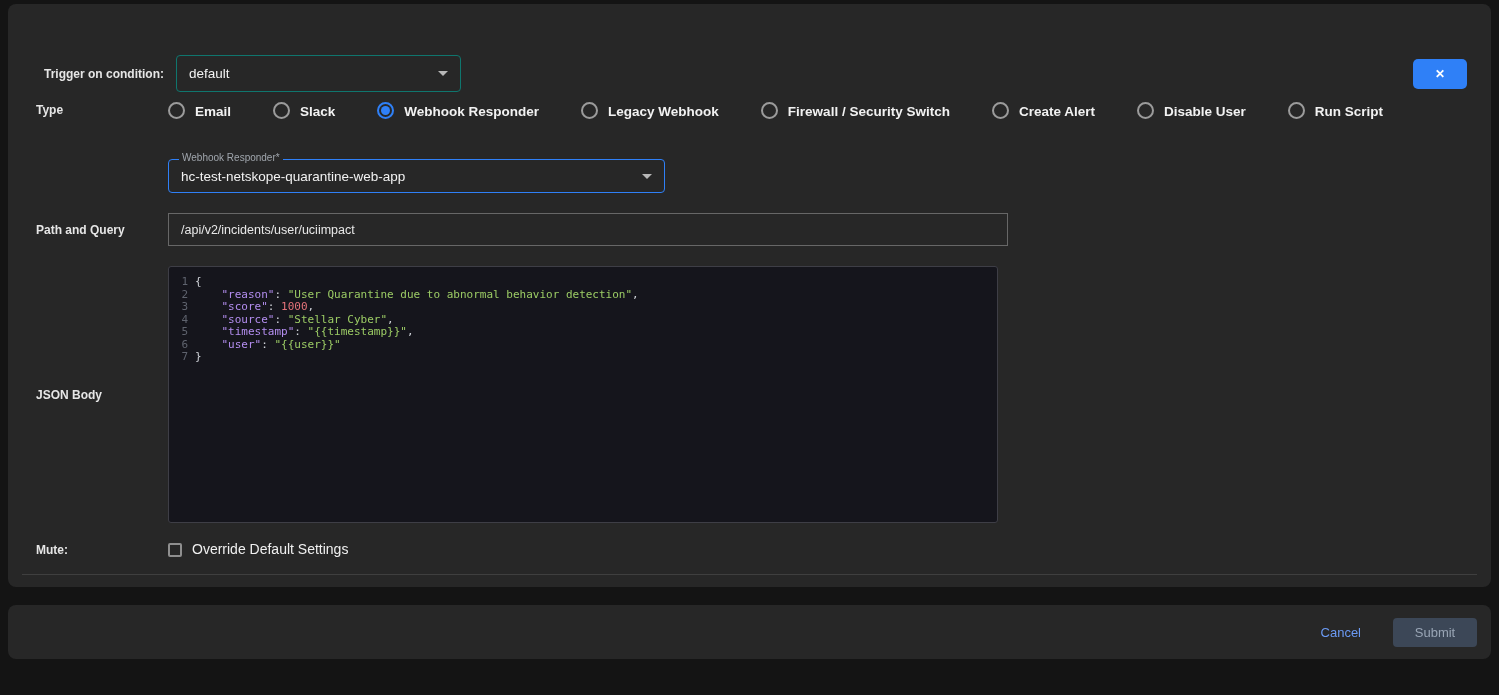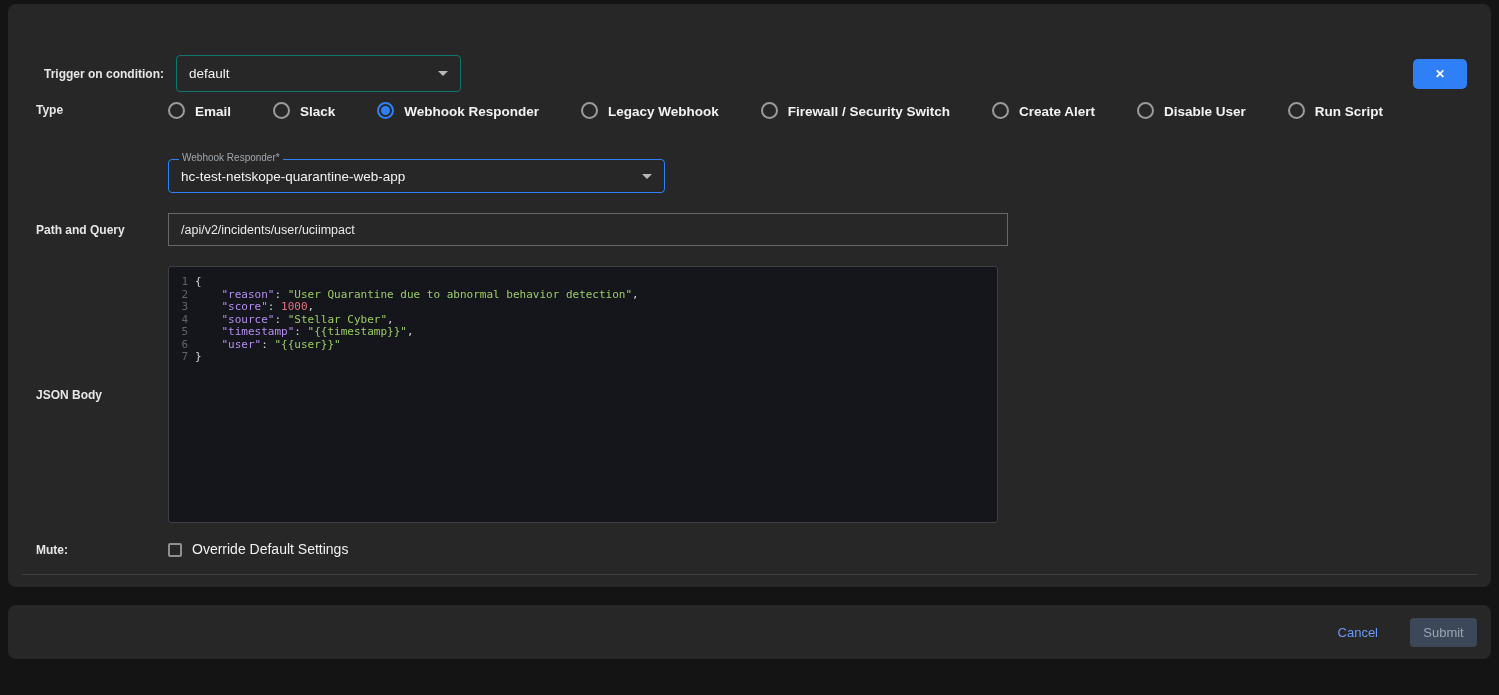--- a/index.html
+++ b/index.html
@@ -99,21 +99,21 @@
     margin:18px 8px 0; background:#272727; border-radius:8px; height:54px;
     display:flex; align-items:center; justify-content:flex-end;
     padding-right:14px; gap:26px;
   }
   .cancel-link {
     background:none; border:none; color:#6b9af4; font-size:13px; cursor:pointer;
     font-family:"Liberation Sans", sans-serif;
   }
   .submit-btn {
     background:#3c4757; color:#99a5b5; border:none; border-radius:4px;
-    width:67px; height:29px; font-size:13px; cursor:default;
+    width:84px; height:29px; font-size:13px; cursor:default;
     font-family:"Liberation Sans", sans-serif;
   }
 </style>
 </head>
 <body>
 
 <div class="main-card">
 
 
   <div class="form-row trigger-row">

